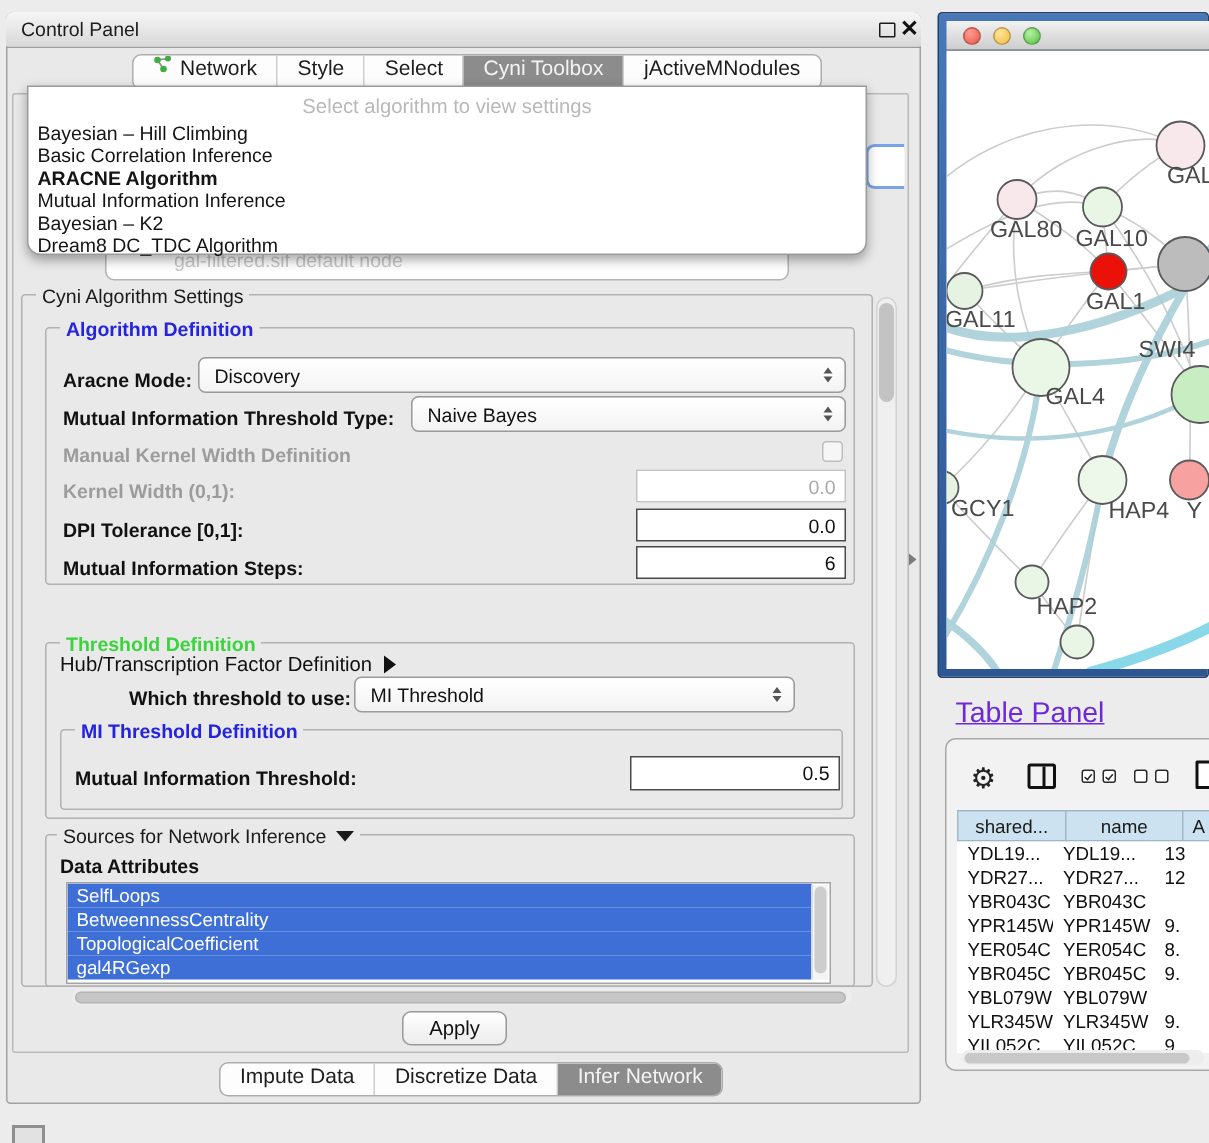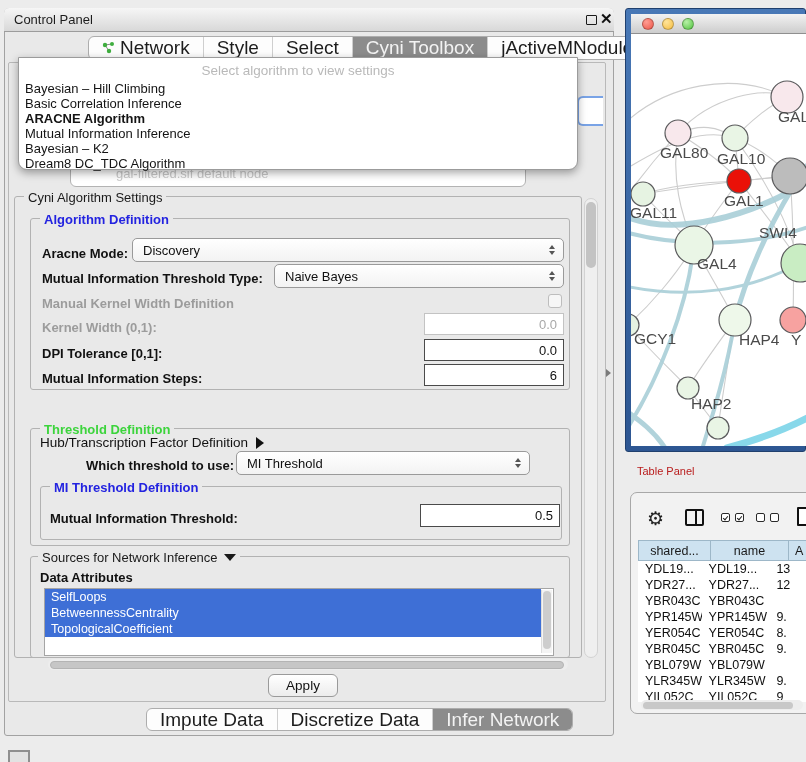--- a/index.html
+++ b/index.html
@@ -15,21 +15,21 @@
   .cp-titlebar { left:4px; top:8px; width:610px; height:24px;
                  background:linear-gradient(#f6f6f6,#d8d8d8); border-bottom:1px solid #9c9c9c;
                  border-radius:5px 5px 0 0; }
   .cp-title { left:14px; top:12px; font-size:13px; color:#1c1c1c; }
   .float-ic { left:586px; top:15px; width:11px; height:10px; border:1.6px solid #1a1a1a; border-radius:1px; }
   .close-ic { left:600px; top:10px; font-size:15px; font-weight:bold; color:#111; }
 
   
   .tabbar { left:88px; top:36px; height:24px; display:flex; background:#fdfdfd;
             border:1px solid #adadad; border-radius:6px; overflow:hidden; }
-  .tab { display:flex; align-items:center; padding:0 13px; font-size:19px; color:#1d1d1d;
+  .tab { display:flex; align-items:flex-start; padding:0 13px; font-size:14px; color:#1d1d1d;
          border-right:1px solid #cfcfcf; white-space:nowrap; }
   .tab:last-child { border-right:none; }
   .tab.selected { background:#8c8c8c; color:#f3f3f3; }
   .nettab-ic { width:13px; height:12px; margin-right:5px; }
 
   
   .cp-body { left:8px; top:62px; width:598px; height:640px; border:1px solid #b9b9b9;
              background:#e9e9e9; border-radius:2px; }
 
   
@@ -100,21 +100,21 @@
                background:linear-gradient(180deg,#4878b6,#2d5692); border:1px solid #20406e; border-radius:3px; }
   .net-titlebar { left:631px; top:14px; width:175px; height:20px; background:linear-gradient(#f2f2f2,#cdcdcd);
                   border-bottom:1px solid #8f8f8f; display:flex; align-items:center; padding-left:11px; gap:8px; }
   .light { width:12px; height:12px; border-radius:50%; border:1px solid rgba(0,0,0,0.25); }
   .light.red { background:radial-gradient(circle at 35% 30%, #ff9d93, #ec5648); }
   .light.yellow { background:radial-gradient(circle at 35% 30%, #ffe49a, #f5bd41); }
   .light.green { background:radial-gradient(circle at 35% 30%, #b8f0a8, #52c43f); }
   .net-canvas { left:631px; top:34px; width:175px; height:412px; background:#fff; overflow:hidden; }
 
   
-  .tp-label { left:637px; top:465px; font-size:11px; color:#b91c1c; }
+  .tp-label { left:637px; top:465px; font-size:19px; color:#6d28d9;text-decoration:underline; }
   .tp-window { left:630px; top:492px; width:180px; height:222px; background:#f2f2f2;
                border:1px solid #a8a8a8; border-radius:7px 0 0 7px; }
   .gear { left:647px; top:507px; font-size:19px; color:#222; }
   .split-ic { left:685px; top:509px; width:19px; height:17px; border:2px solid #111; border-radius:2px; }
   .split-ic i { position:absolute; left:50%; top:0; width:2px; height:100%; background:#111; }
   .cb { position:absolute; width:9px; height:9px; border:1.6px solid #2a2a2a; border-radius:2px; background:#fff; }
   .cb .tick { position:absolute; left:1.5px; top:0.5px; width:3px; height:5px; border:solid #222;
               border-width:0 1.6px 1.6px 0; transform:rotate(40deg); }
   .doc-ic { left:797px; top:507px; width:14px; height:19px; border:2px solid #111; border-radius:1px; background:#fff; }
 
@@ -247,20 +247,21 @@
   <div class="abs gbox" style="left:30px; top:556px; width:540px; height:102px;"></div>
   <span class="gtitle plain" style="left:38px; top:550px;">
     <span>Sources for Network Inference</span><span class="arrow-down"></span>
   </span>
   <span class="lbl" style="left:40px; top:570px;">Data Attributes</span>
 
   <div class="abs listbox">
     <div class="li sel">SelfLoops</div>
     <div class="li sel">BetweennessCentrality</div>
     <div class="li sel">TopologicalCoefficient</div>
+    <div class="li sel">gal4RGexp</div>
   </div>
   <div class="abs list-vscroll"></div>
   <div class="abs list-thumb"></div>
 
   <div class="abs vscroll"></div>
   <div class="abs vthumb"></div>
   <div class="abs hscroll"></div>
   <div class="abs hthumb"></div>
 
   <div class="abs apply-btn">

